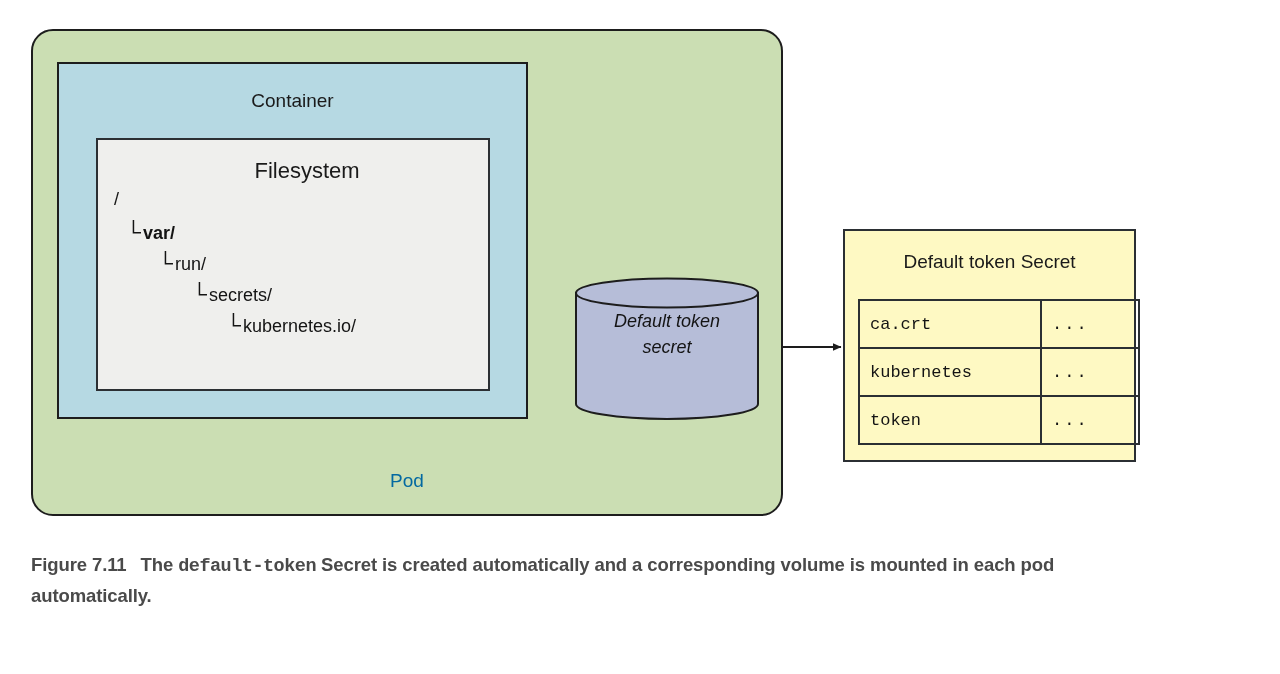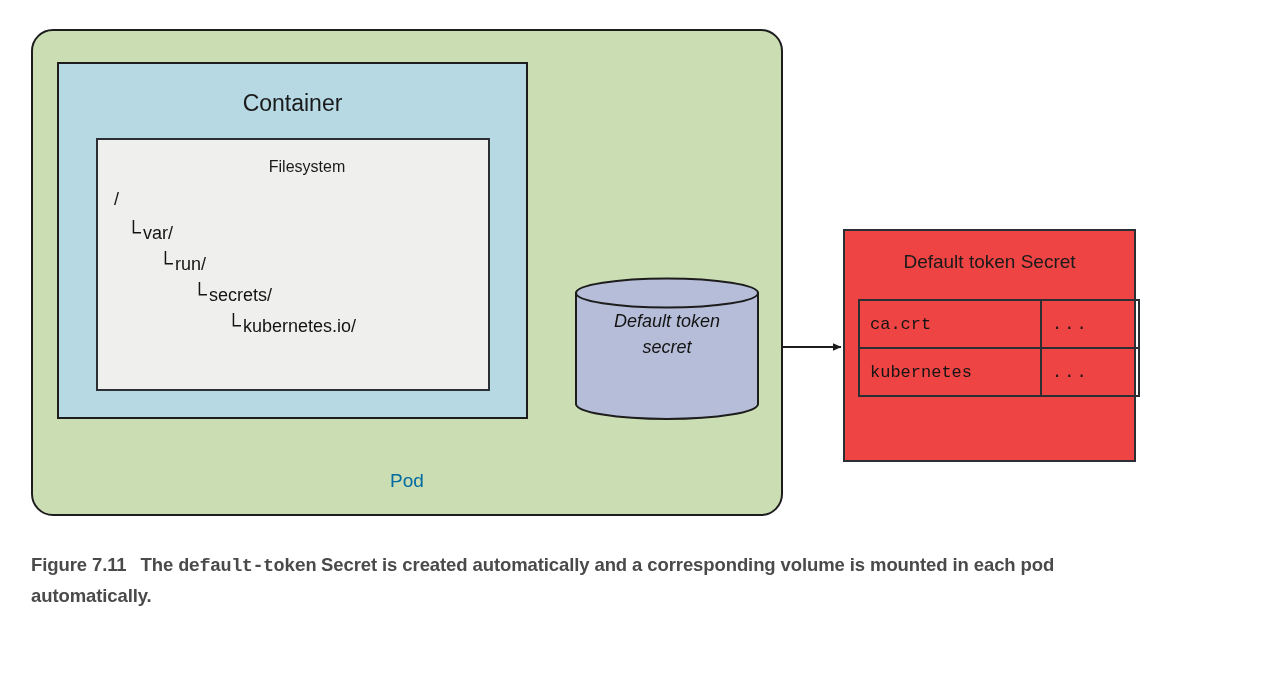--- a/index.html
+++ b/index.html
@@ -54,42 +54,42 @@
     background: #b6d9e3;
     border: 2px solid #1d1d1d;
     box-sizing: border-box;
   }
   .container-label {
     position: absolute;
     left: 0;
     right: 0;
     top: 26px;
     text-align: center;
-    font-size: 23px;
+    font-size: 19px;
     color: #1a1a1a;
   }
 
   
   .filesystem-box {
     position: absolute;
     left: 96px;
     top: 138px;
     width: 394px;
     height: 253px;
     background: #efefed;
     border: 2px solid #2b2f33;
     box-sizing: border-box;
   }
   .filesystem-label {
     position: absolute;
     left: 0;
     right: 0;
     top: 18px;
     text-align: center;
-    font-size: 16px;
+    font-size: 22px;
     color: #1a1a1a;
     padding-left: 28px;
   }
 
   
   .fs-tree {
     position: absolute;
     left: 14px;
     top: 50px;
     font-size: 18px;
@@ -106,21 +106,21 @@
     font-size: 21px;
     line-height: 1;
     margin-right: 2px;
     color: #141414;
   }
   .fs-name {
     display: inline-block;
     vertical-align: baseline;
   }
   .fs-indent-0 { padding-left: 2px; }
-  .fs-indent-1 { padding-left: 14px; }
+  .fs-indent-1 { padding-left: 14px; font-weight: bold; }
   .fs-indent-2 { padding-left: 46px; }
   .fs-indent-3 { padding-left: 80px; }
   .fs-indent-4 { padding-left: 114px; }
   .fs-indent-5 { padding-left: 154px; }
 
   
   .arrow-svg {
     position: absolute;
     left: 0;
     top: 0;
@@ -149,21 +149,21 @@
     font-style: italic;
   }
 
   
   .secret-box {
     position: absolute;
     left: 843px;
     top: 229px;
     width: 293px;
     height: 233px;
-    background: #ef4444;
+    background: #fef9c3;
     border: 2px solid #2b2f33;
     box-sizing: border-box;
   }
   .secret-title {
     position: absolute;
     left: 0;
     right: 0;
     top: 20px;
     text-align: center;
     font-size: 19px;
@@ -269,20 +269,24 @@
     <table class="secret-table">
       <tbody>
         <tr>
           <td class="key-cell">ca.crt</td>
           <td class="val-cell">...</td>
         </tr>
         <tr>
           <td class="key-cell">kubernetes</td>
           <td class="val-cell">...</td>
         </tr>
+        <tr>
+          <td class="key-cell">token</td>
+          <td class="val-cell">...</td>
+        </tr>
       </tbody>
     </table>
   </div>
 
   <div class="caption">
     <span class="fig-num">Figure 7.11</span><span>The </span><span class="mono">default-token</span><span> Secret is created automatically and a corresponding volume is mounted in each pod automatically.</span>
   </div>
 
 </div>
 

